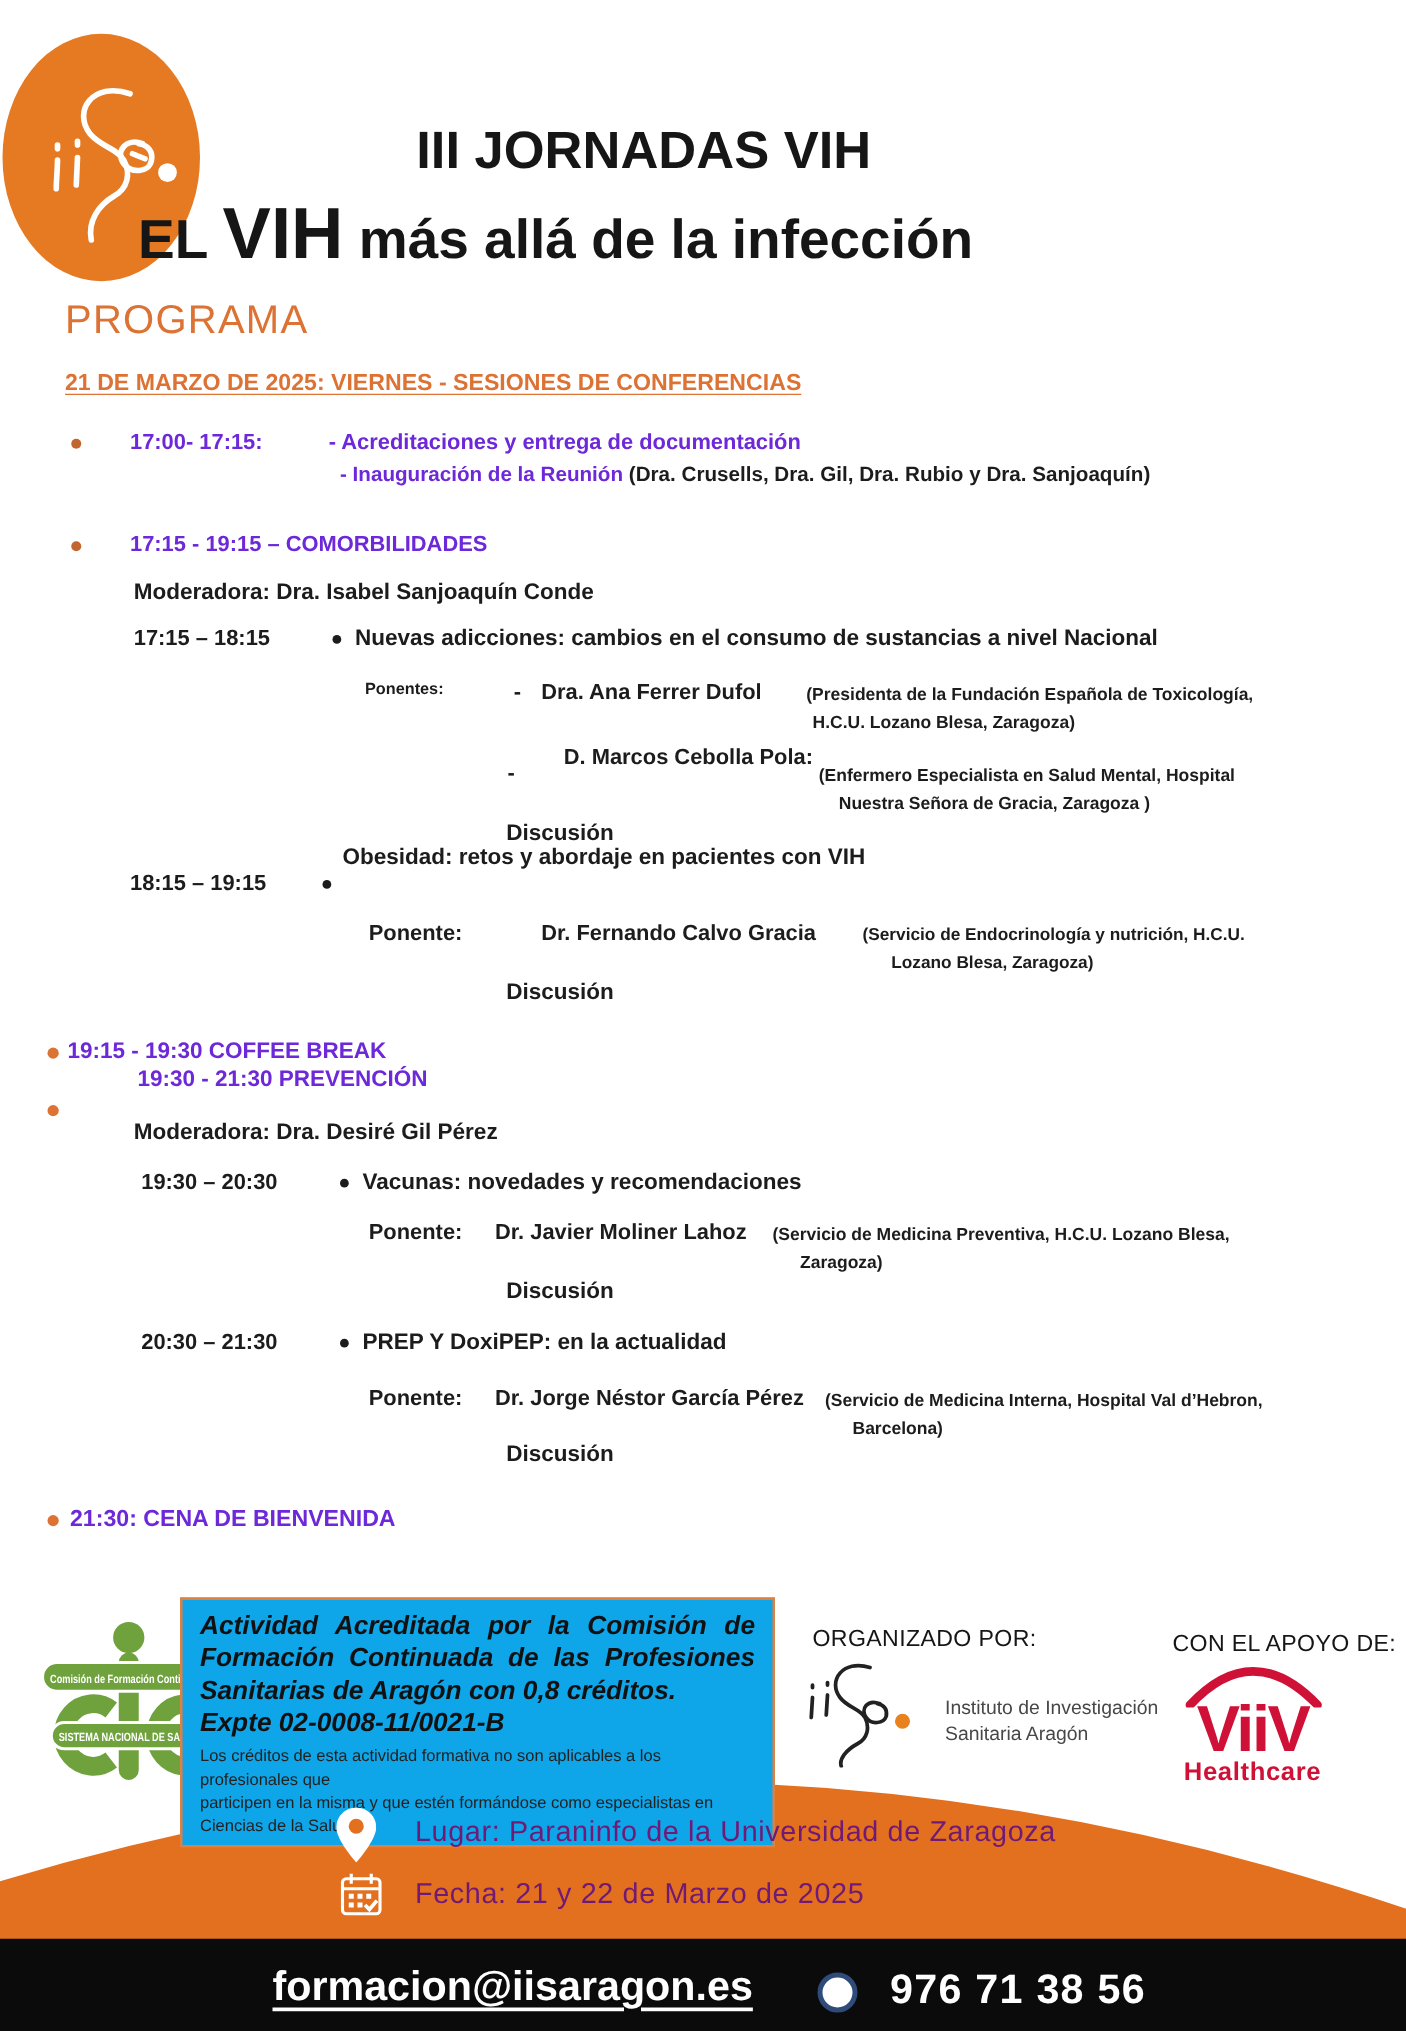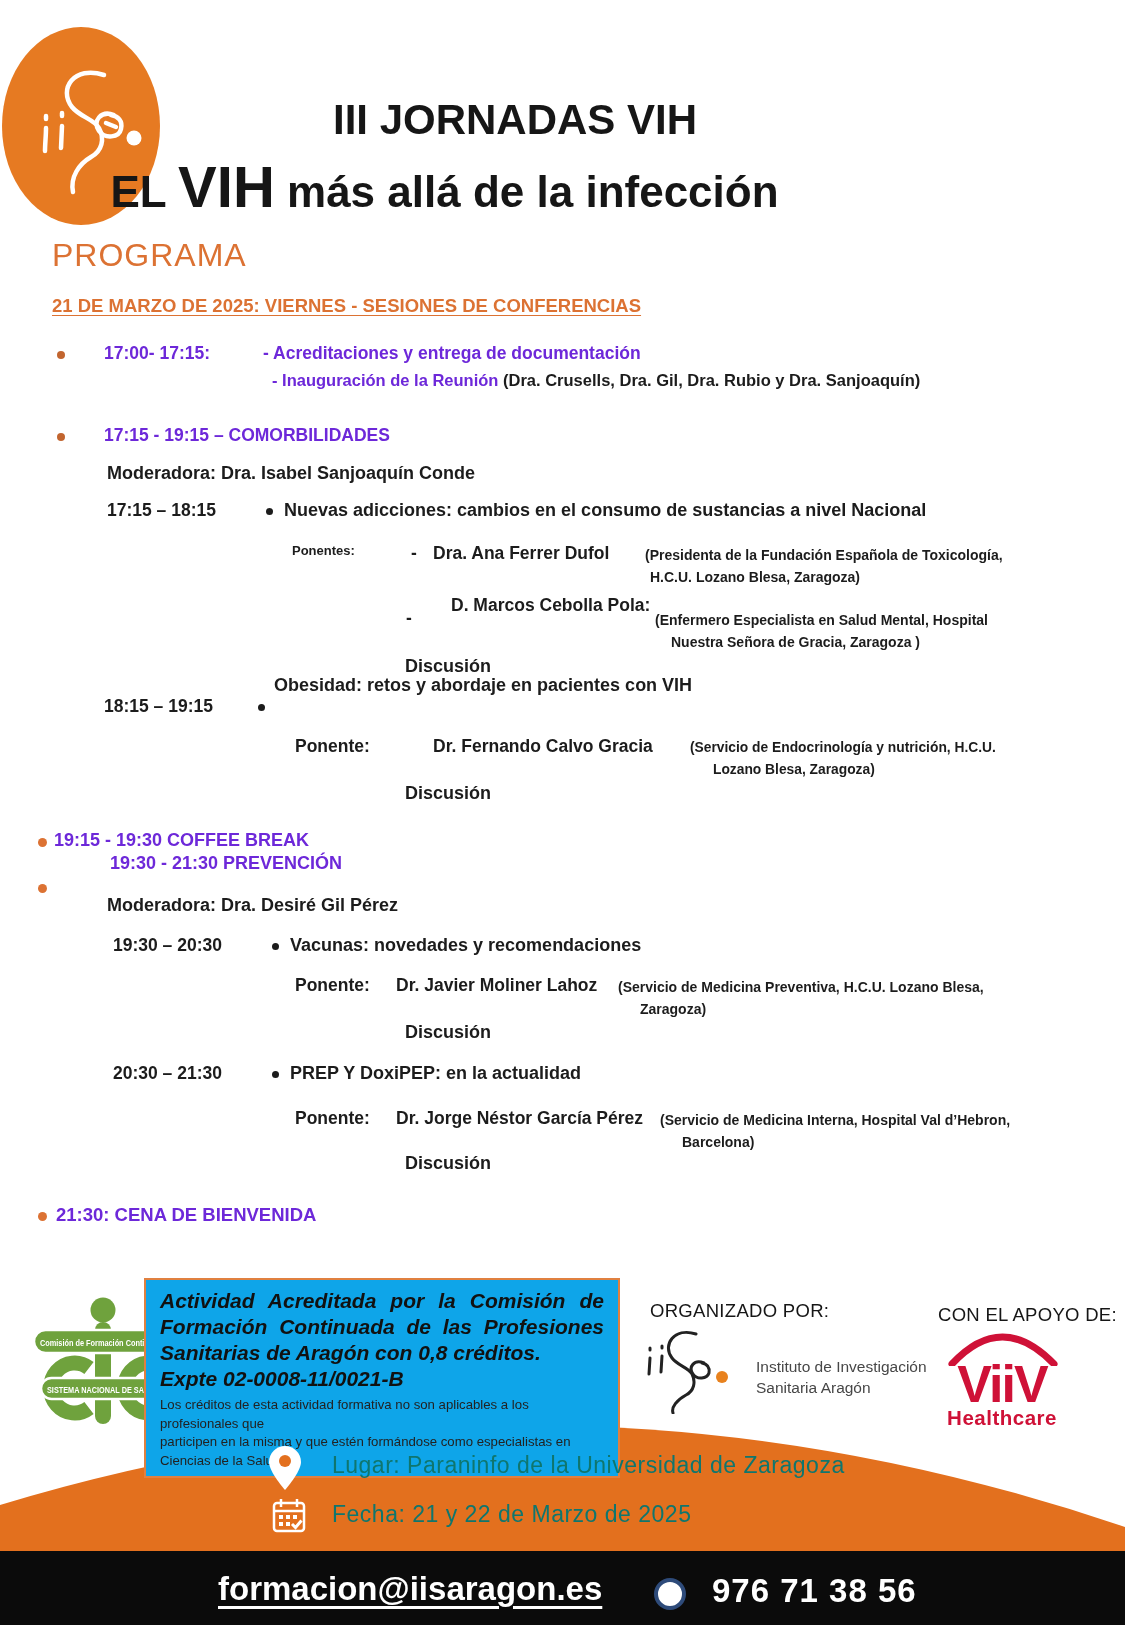--- a/index.html
+++ b/index.html
@@ -34,21 +34,21 @@
   
   .partner-head{position:absolute;font-size:18.5px;color:#161616;letter-spacing:.3px;
                 font-weight:normal;white-space:nowrap;}
   #instituto{position:absolute;left:756px;top:1356px;font-size:15.5px;color:#474747;
              line-height:21px;font-weight:normal;}
   #viiv-block{position:absolute;left:932px;top:1326px;width:140px;text-align:center;}
   #viiv-word{font-weight:bold;font-size:52px;line-height:44px;color:#CF1137;letter-spacing:-2px;}
   #viiv-health{font-weight:bold;font-size:20.5px;color:#CF1137;letter-spacing:.5px;}
   
   #dome{position:absolute;left:0;top:1380px;width:1125px;height:172px;}
-  .banner-text{position:absolute;color:#0f766e;font-size:23px;font-weight:normal;
+  .banner-text{position:absolute;color:#701a75;font-size:23px;font-weight:normal;
                letter-spacing:.5px;white-space:nowrap;z-index:6;}
   #black-bar{position:absolute;left:0;top:1551px;width:1125px;height:74px;background:#0b0b0b;}
   #email{position:absolute;left:218px;top:1570px;font-size:33px;font-weight:bold;color:#fff;
          text-decoration:underline;text-decoration-thickness:3px;text-underline-offset:6px;
          white-space:nowrap;}
   #phone-icon{position:absolute;left:654px;top:1578px;width:24px;height:24px;border-radius:50%;
               background:#fff;border:4px solid #2E4B7A;box-sizing:content-box;}
   #phone{position:absolute;left:712px;top:1572px;font-size:33px;font-weight:bold;color:#fff;
          letter-spacing:1px;white-space:nowrap;}
   svg text{font-family:"Liberation Sans", sans-serif;}

